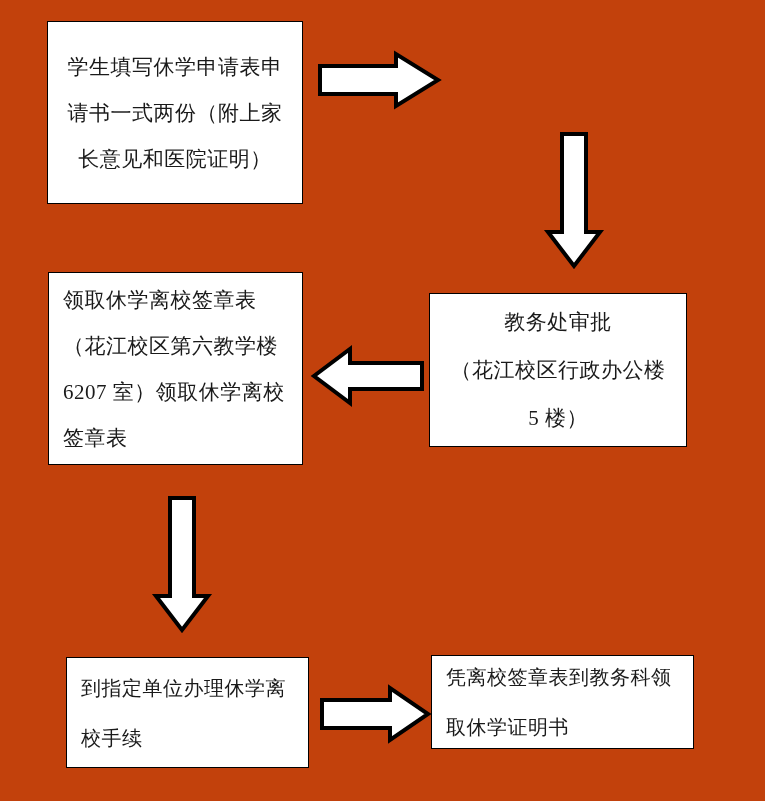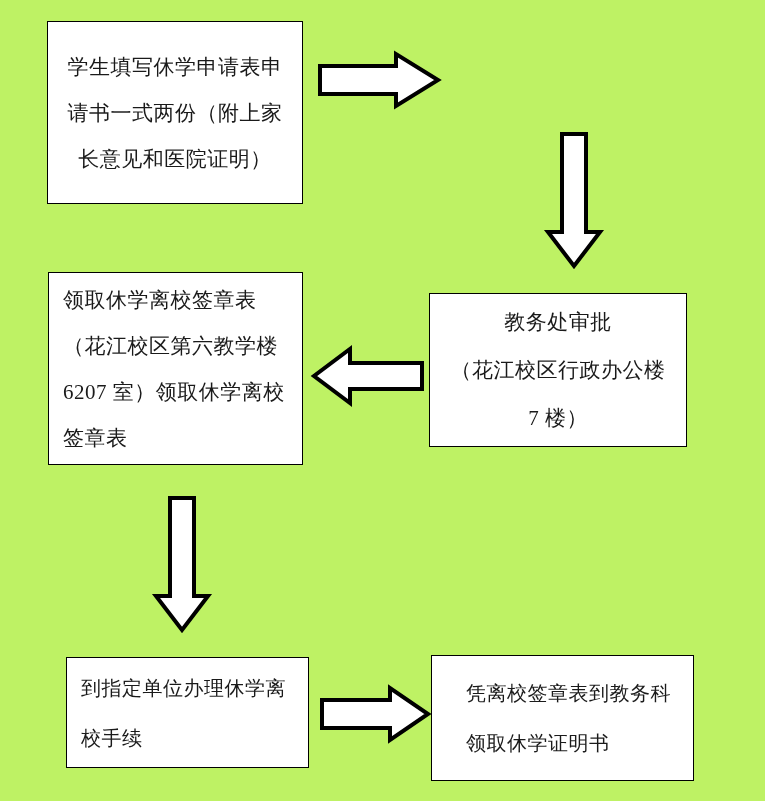--- a/index.html
+++ b/index.html
@@ -5,21 +5,21 @@
 <style>
   html, body {
     margin: 0;
     padding: 0;
     background: #ffffff;
   }
   #flow-root {
     position: relative;
     width: 765px;
     height: 801px;
-    background: #bef264;
+    background: #c2410c;
     overflow: hidden;
     font-family: "Liberation Serif", "DejaVu Serif", serif;
     color: #000000;
   }
   .node {
     position: absolute;
     box-sizing: border-box;
     border: 1px solid #000000;
     background: #ffffff;
     display: flex;
@@ -57,21 +57,21 @@
 
   #node-academic-approve { left: 429px; top: 293px; width: 258px; height: 154px; }
   #node-academic-approve .node-text { padding: 0 6px; text-align: center; line-height: 48px; }
 
   #node-collect-form { left: 48px;  top: 272px; width: 255px; height: 193px; }
   #node-collect-form .node-text { padding: 0 14px; text-align: left; line-height: 46px; }
 
   #node-leave-procedures { left: 66px; top: 657px; width: 243px; height: 111px; }
   #node-leave-procedures .node-text { padding: 0 14px; text-align: left; line-height: 50px; }
 
-  #node-get-certificate { left: 431px; top: 655px; width: 263px; height: 126px; padding-left: 20px; }
+  #node-get-certificate { left: 431px; top: 655px; width: 263px; height: 94px; }
   #node-get-certificate .node-text { padding: 0 14px; text-align: left; line-height: 50px; }
 
   
   .arrow {
     position: absolute;
     display: block;
   }
   .arrow svg { display: block; overflow: visible; }
   .arrow polygon {
     fill: #ffffff;
@@ -103,21 +103,21 @@
 
   <div class="arrow" id="arrow-college-to-approve">
     <svg viewBox="0 0 56 136" width="56" height="136" aria-hidden="true">
       <polygon points="16,2 40,2 40,100 54,100 28,134 2,100 16,100"></polygon>
     </svg>
   </div>
 
   <div class="node serif ta-center" id="node-academic-approve">
     <div class="node-text">教务处审批
 （花江校区行政办公楼
-7 楼）</div>
+5 楼）</div>
   </div>
 
   <div class="arrow" id="arrow-approve-to-collect">
     <svg viewBox="0 0 112 58" width="112" height="58" aria-hidden="true">
       <polygon points="110,16 38,16 38,2 2,29 38,56 38,42 110,42"></polygon>
     </svg>
   </div>
 
   <div class="node serif ta-left" id="node-collect-form">
     <div class="node-text">领取休学离校签章表（花江校区第六教学楼6207 室）领取休学离校签章表</div>

